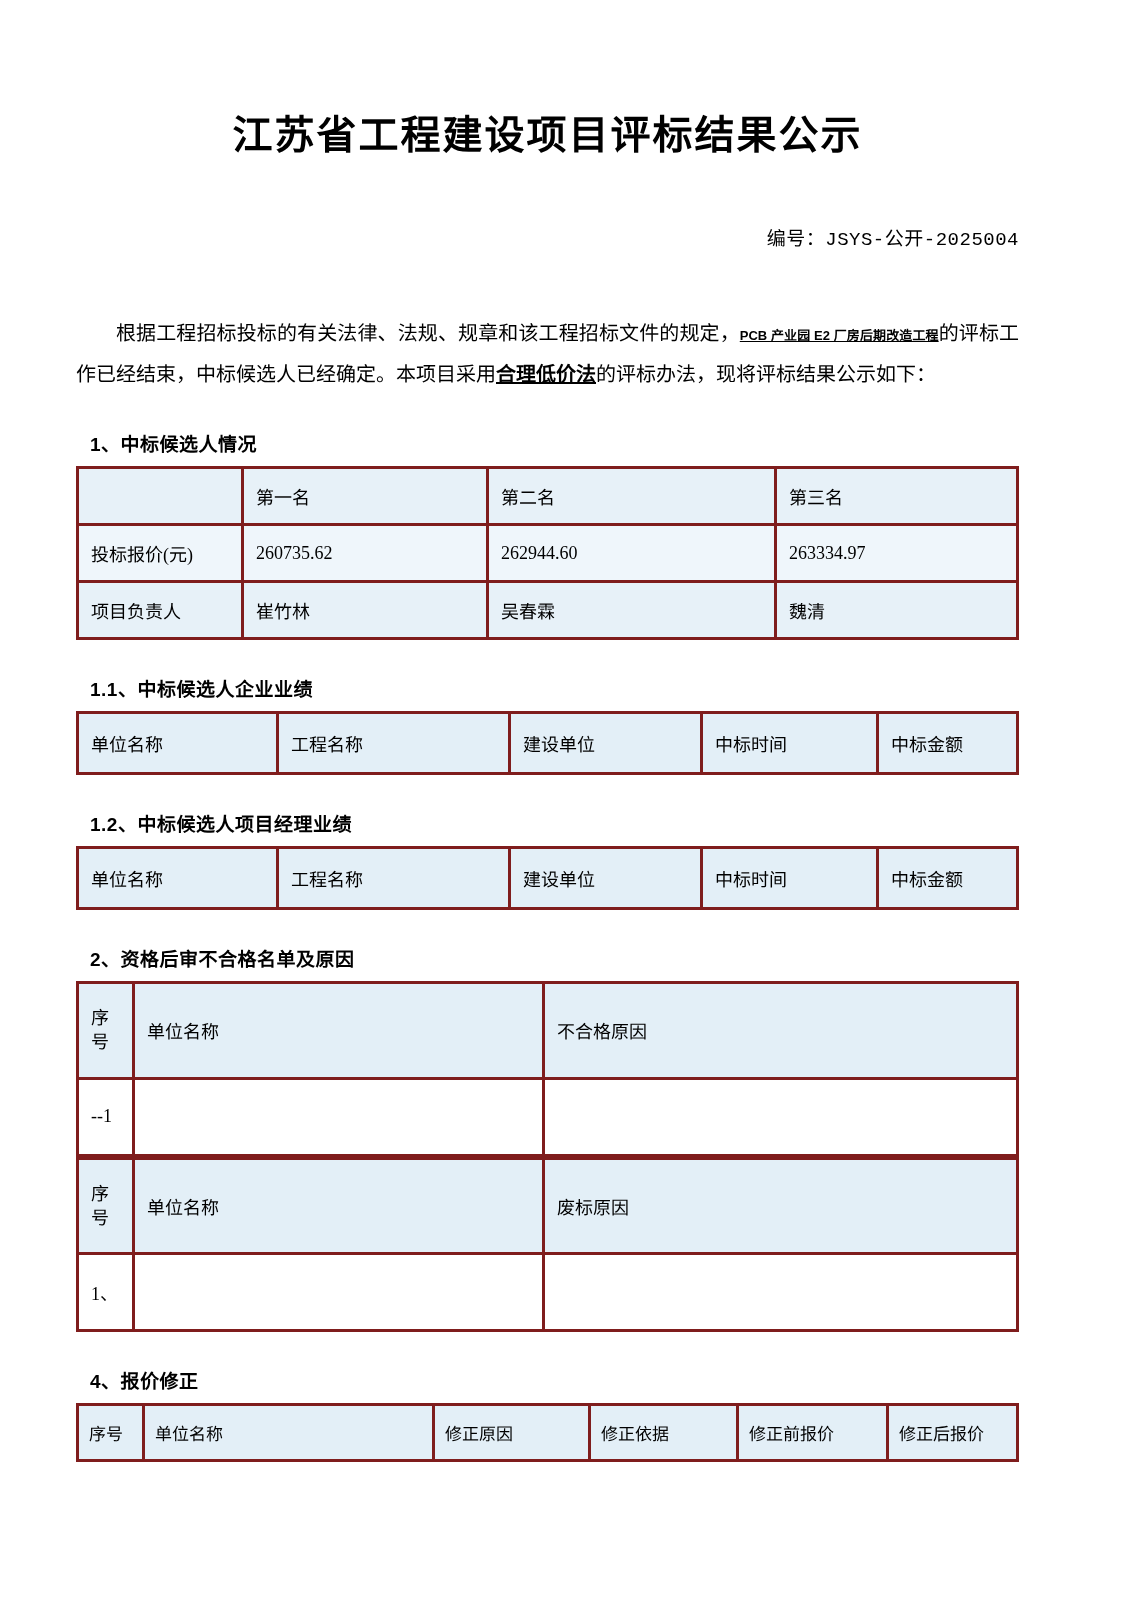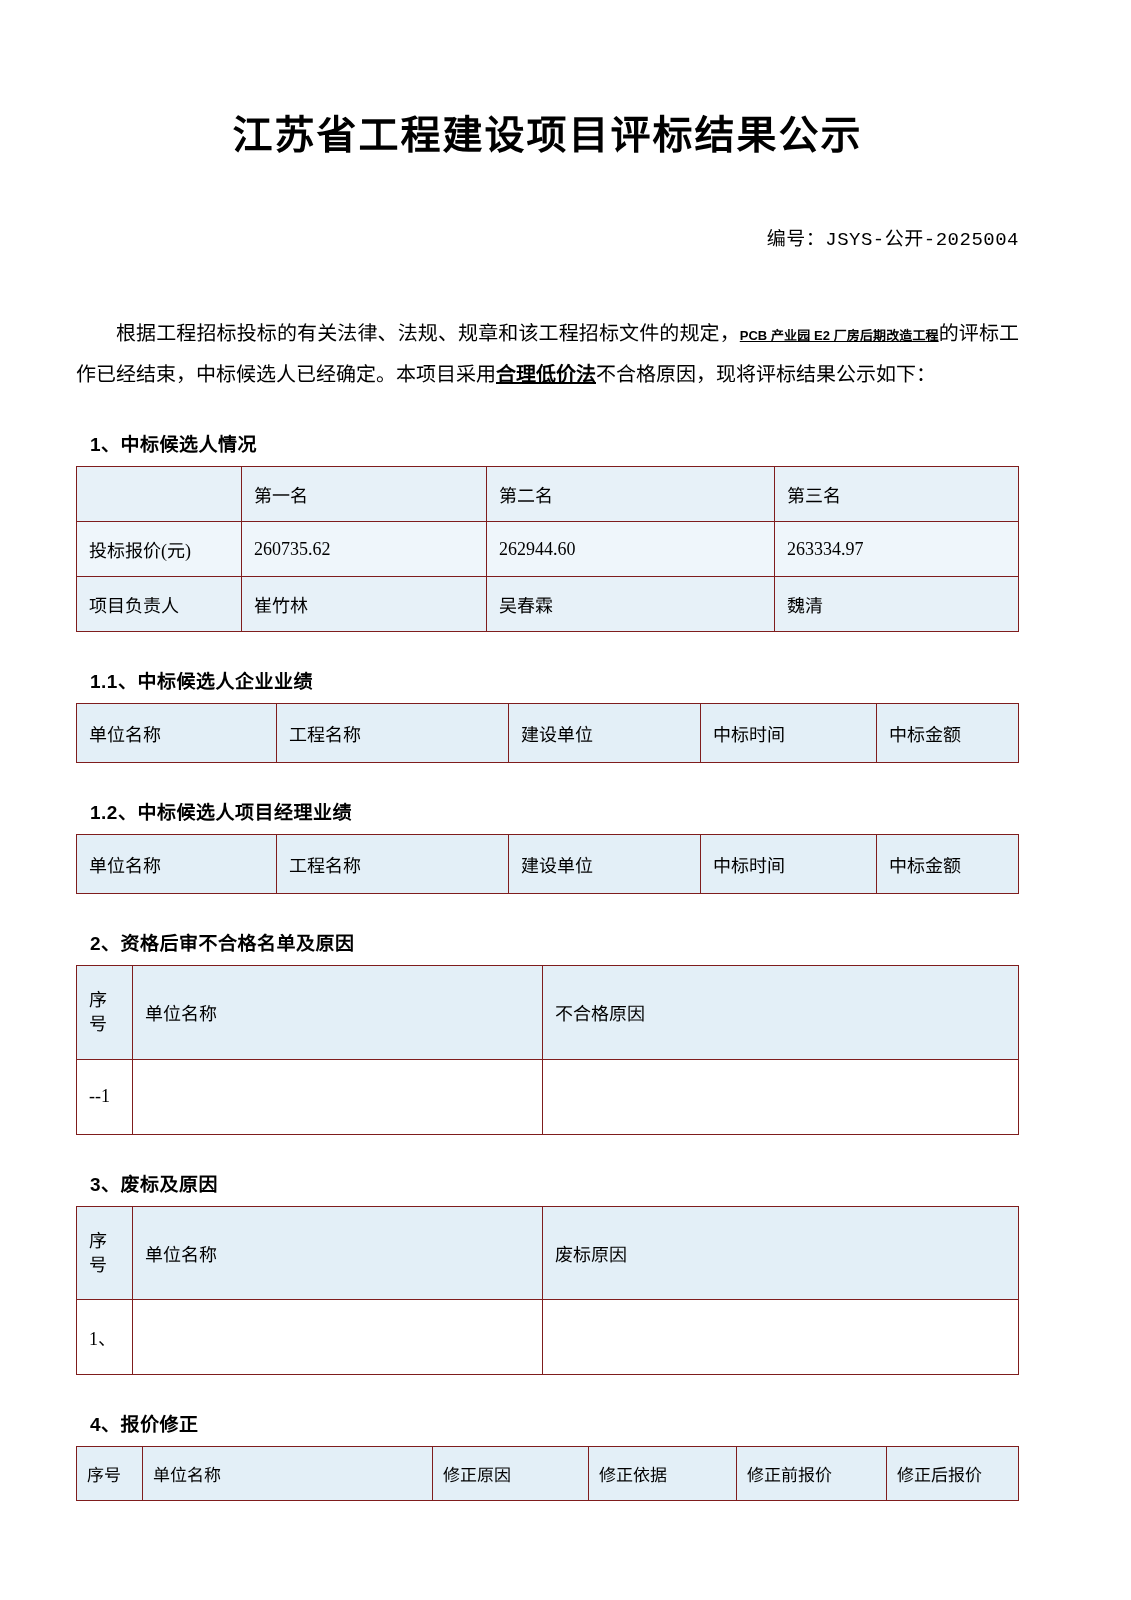--- a/index.html
+++ b/index.html
@@ -64,21 +64,21 @@
   .section-head.sub {
     margin-left: 14px;
   }
   table {
     border-collapse: collapse;
     width: 100%;
     table-layout: fixed;
     font-size: 18px;
   }
   table td, table th {
-    border: 1px solid #7f1d1d;
+    border: 3px solid #7f1d1d;
     padding: 14px 12px;
     vertical-align: middle;
     text-align: left;
     font-weight: normal;
     word-wrap: break-word;
   }
   .tbl-cand td {
     background: #eaf3f9;
   }
   .tbl-cand tr:nth-child(odd) td {
@@ -116,21 +116,21 @@
 </head>
 <body>
 
 <div class="page">
 
   <h1 class="doc-title">江苏省工程建设项目评标结果公示</h1>
 
   <div class="doc-number">编号：JSYS-公开-2025004</div>
 
   <p class="intro">
-    <span>根据工程招标投标的有关法律、法规、规章和该工程招标文件的规定，</span><span class="bold-u">PCB 产业园 E2 厂房后期改造工程</span><span>的评标工作已经结束，中标候选人已经确定。本项目采用</span><span class="u">合理低价法</span><span>不合格原因，现将评标结果公示如下：</span>
+    <span>根据工程招标投标的有关法律、法规、规章和该工程招标文件的规定，</span><span class="bold-u">PCB 产业园 E2 厂房后期改造工程</span><span>的评标工作已经结束，中标候选人已经确定。本项目采用</span><span class="u">合理低价法</span><span>的评标办法，现将评标结果公示如下：</span>
   </p>
 
   <div class="section-head">1、中标候选人情况</div>
   <table class="tbl-cand">
     <colgroup>
       <col style="width:165px">
       <col style="width:245px">
       <col style="width:288px">
       <col>
     </colgroup>
@@ -210,21 +210,20 @@
         <td>不合格原因</td>
       </tr>
       <tr class="row">
         <td class="cell-seq">--1</td>
         <td></td>
         <td></td>
       </tr>
     </tbody>
   </table>
 
-  <div class="section-head">3、废标及原因</div>
   <table class="tbl-reason">
     <colgroup>
       <col style="width:56px">
       <col style="width:410px">
       <col>
     </colgroup>
     <tbody>
       <tr class="hdr">
         <td class="cell-seq nowrap-seq">序号</td>
         <td>单位名称</td>

